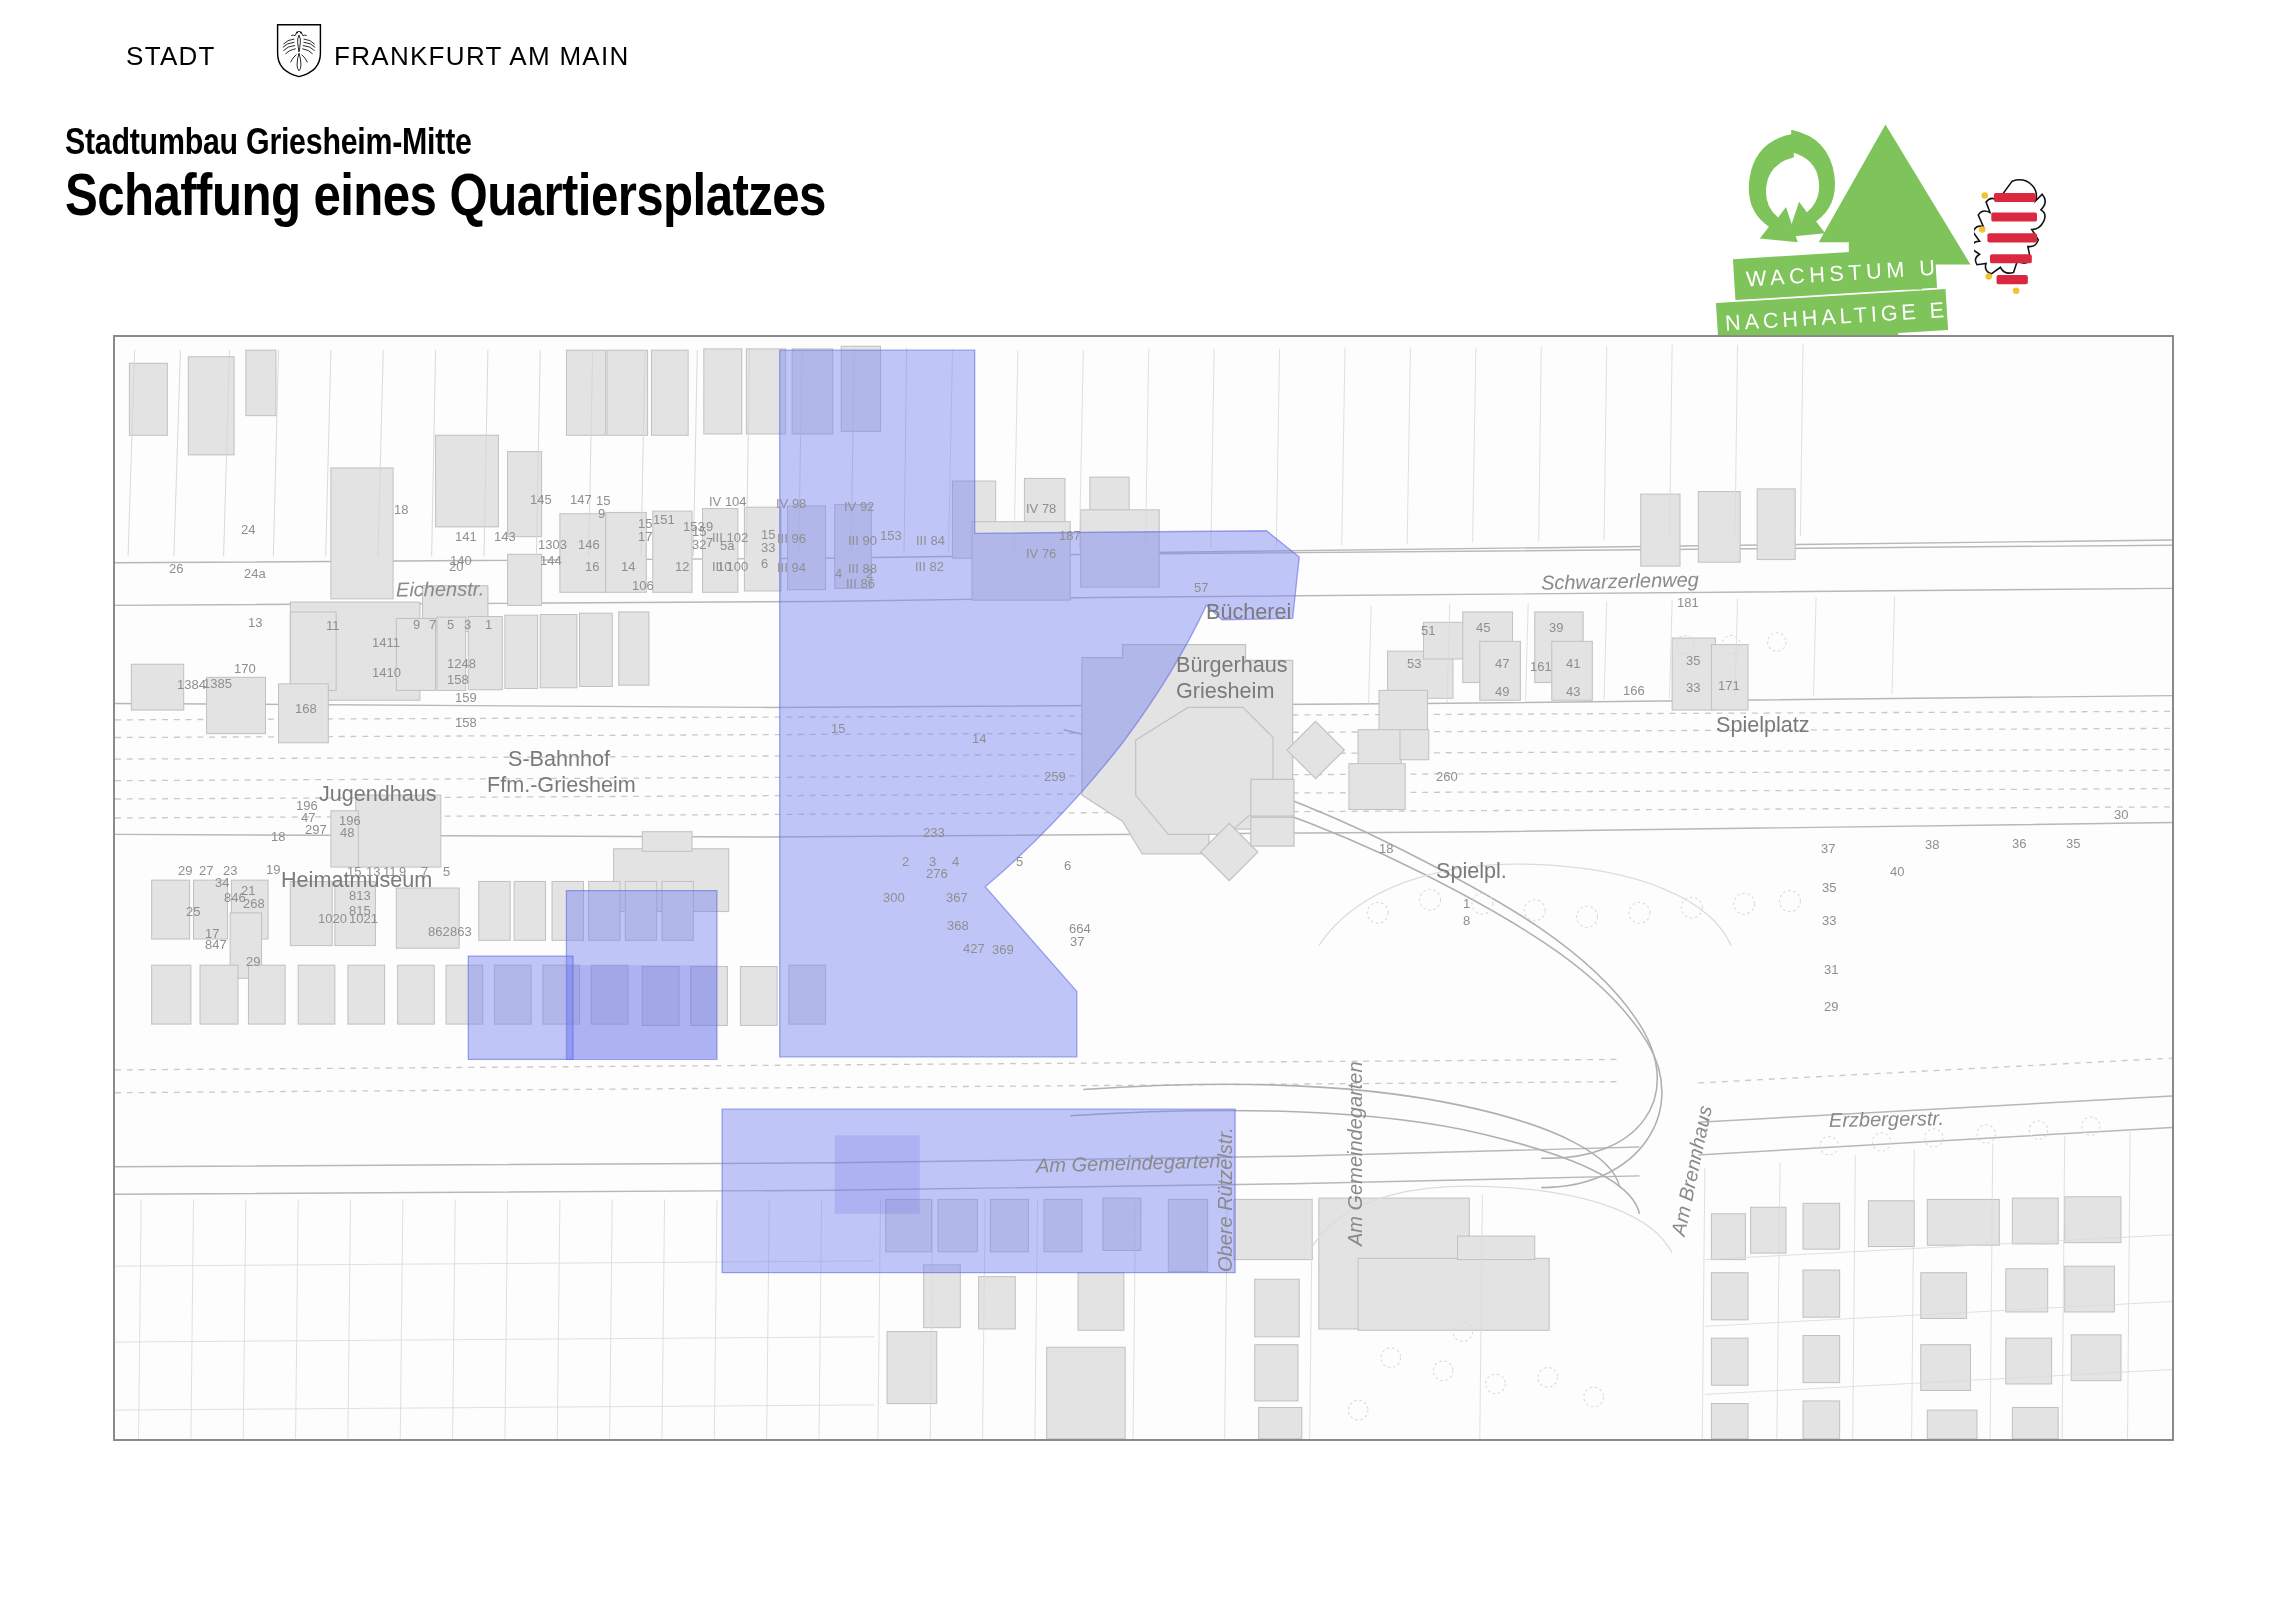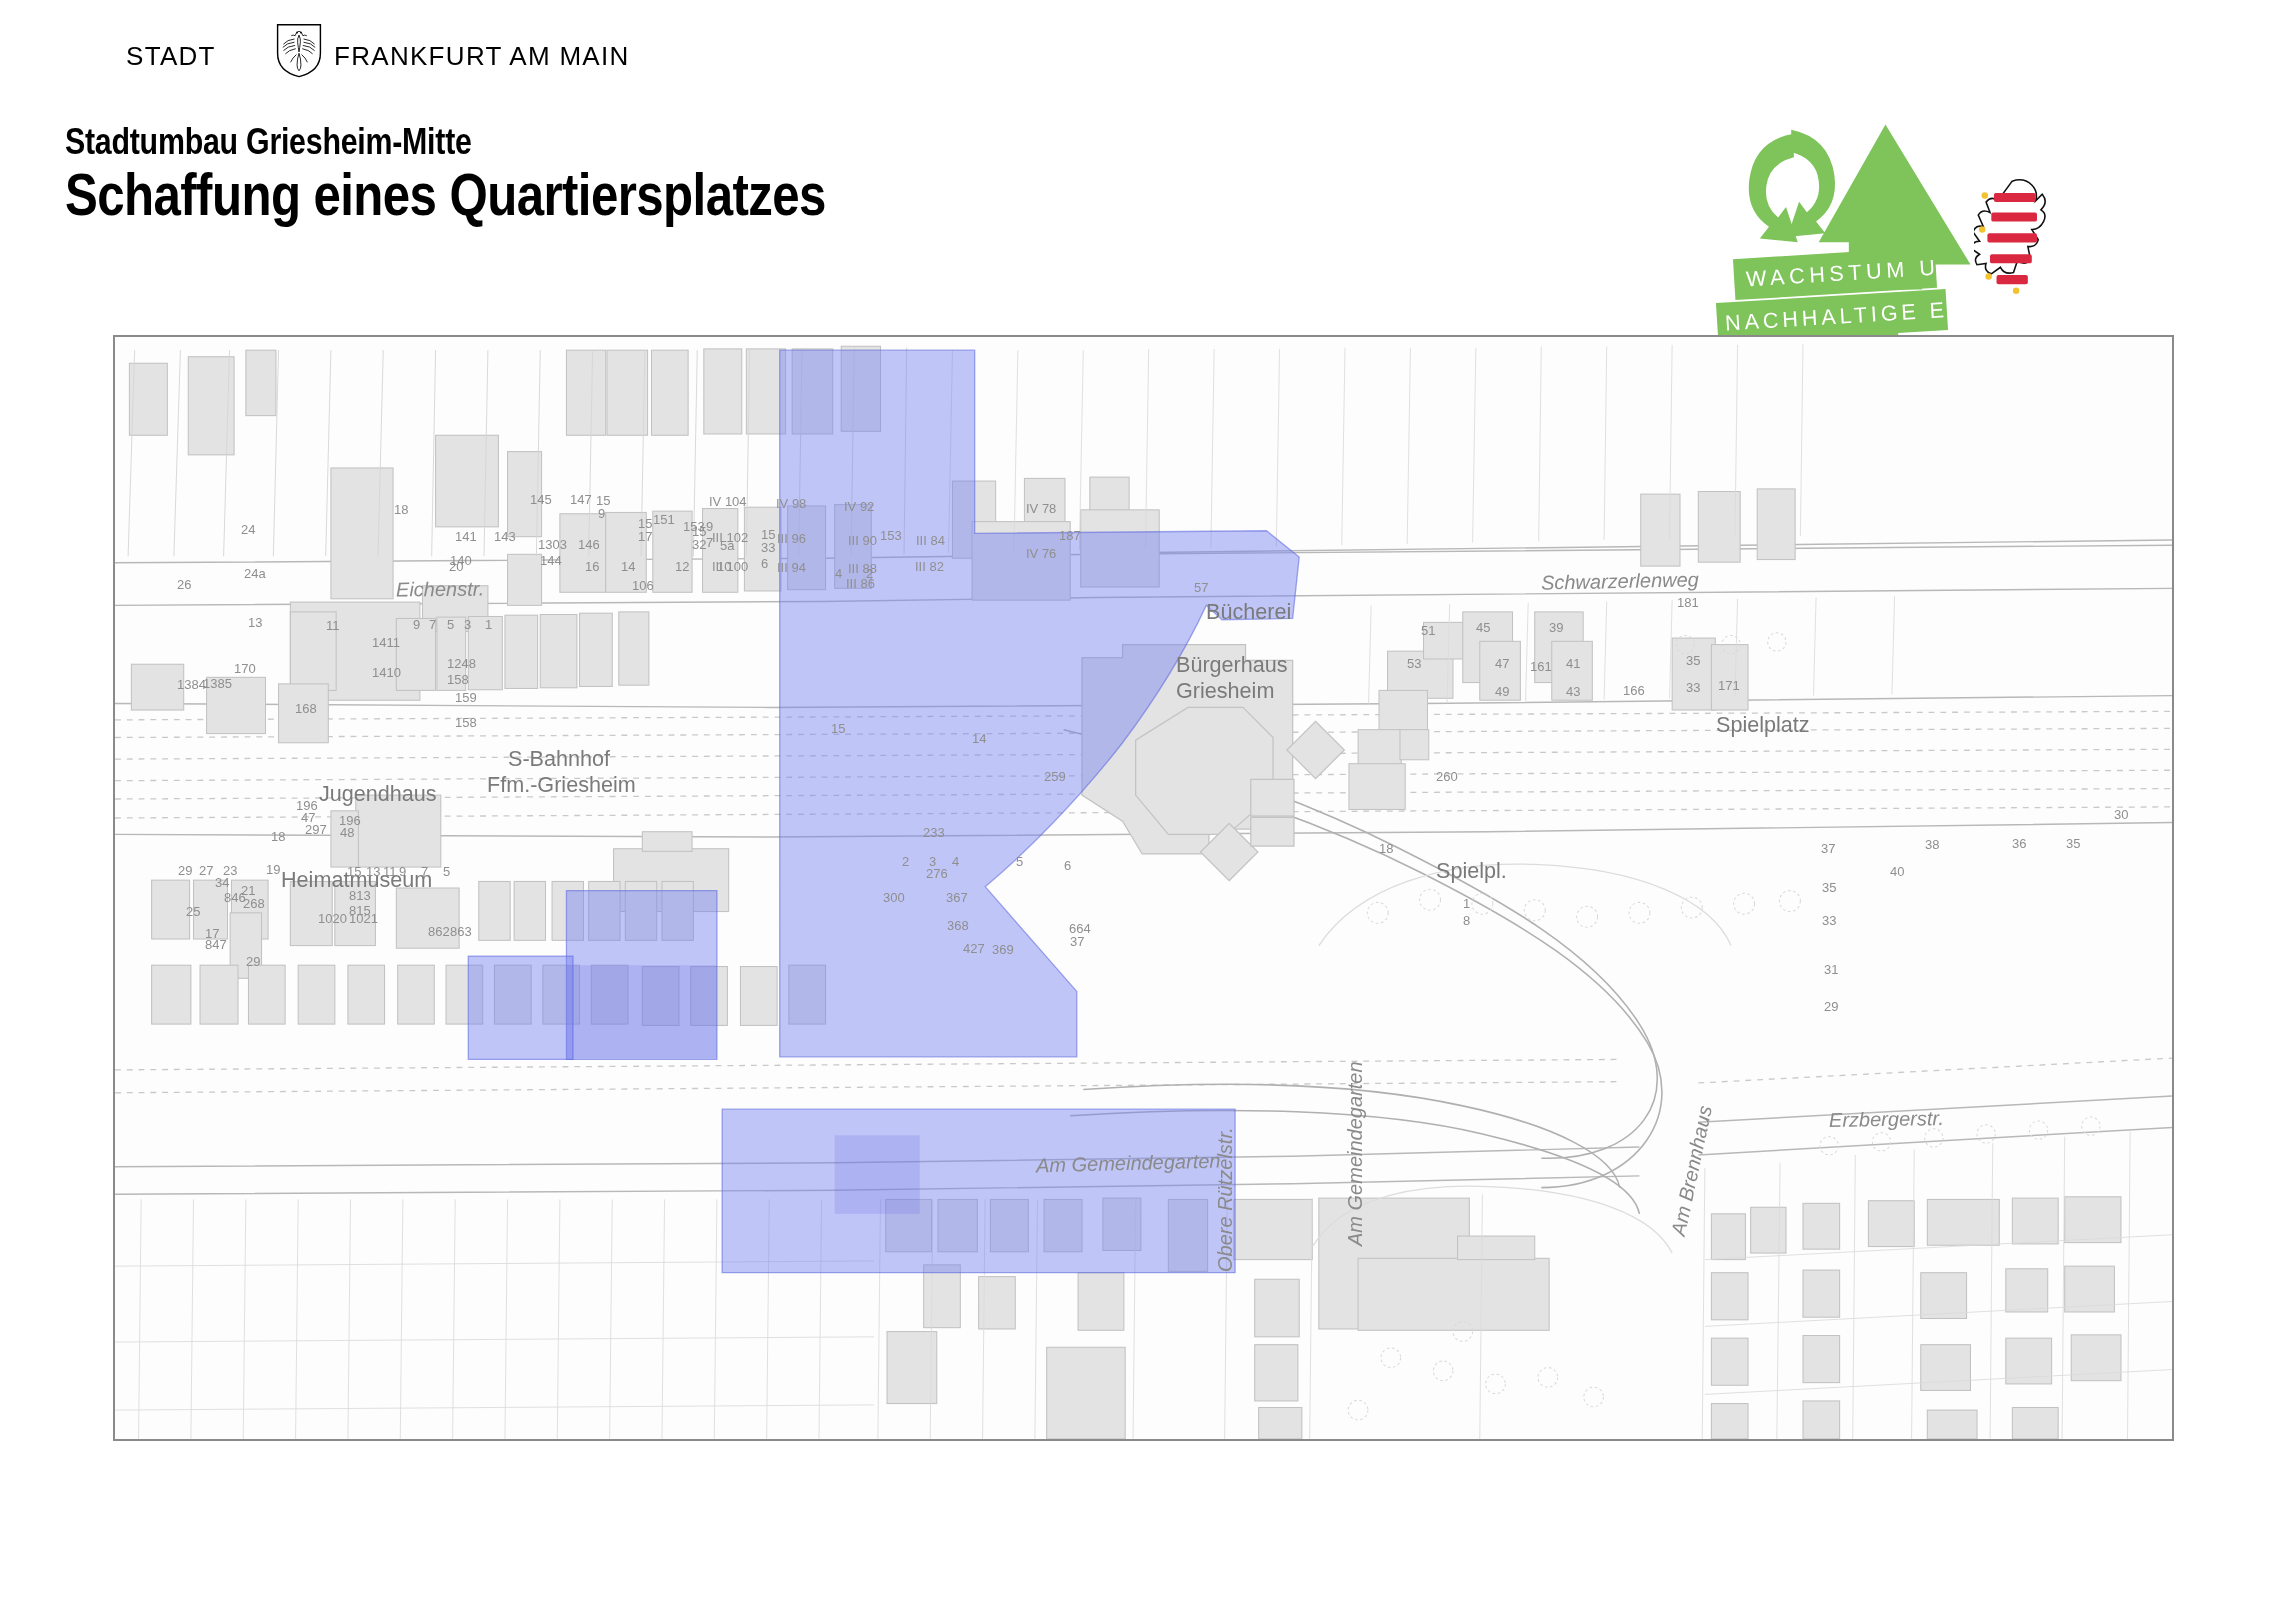--- a/index.html
+++ b/index.html
@@ -465,21 +465,21 @@
     <div class="maplabel poi" style="left:393px;top:409px;">S-Bahnhof</div>
     <div class="maplabel poi" style="left:372px;top:435px;">Ffm.-Griesheim</div>
     <div class="maplabel poi" style="left:204px;top:444px;">Jugendhaus</div>
     <div class="maplabel poi" style="left:166px;top:530px;">Heimatmuseum</div>
     <div class="maplabel poi" style="left:1601px;top:375px;">Spielplatz</div>
     <div class="maplabel poi" style="left:1321px;top:521px;">Spielpl.</div>
 
     <div id="hnum-holder">
         <div class="maplabel hnum" style="left: 126px; top: 185px;">24</div>
         <div class="maplabel hnum" style="left: 129px; top: 229px;">24a</div>
-        <div class="maplabel hnum" style="left: 54px; top: 240px; margin-left: 8px;">26</div>
+        <div class="maplabel hnum" style="left: 54px; top: 224px;">26</div>
         <div class="maplabel hnum" style="left: 279px; top: 165px;">18</div>
         <div class="maplabel hnum" style="left: 334px; top: 222px;">20</div>
         <div class="maplabel hnum" style="left: 470px; top: 222px;">16</div>
         <div class="maplabel hnum" style="left: 506px; top: 222px;">14</div>
         <div class="maplabel hnum" style="left: 560px; top: 222px;">12</div>
         <div class="maplabel hnum" style="left: 602px; top: 222px;">10</div>
         <div class="maplabel hnum" style="left: 646px; top: 219px;">6</div>
         <div class="maplabel hnum" style="left: 720px; top: 229px;">4</div>
         <div class="maplabel hnum" style="left: 751px; top: 229px;">2</div>
         <div class="maplabel hnum" style="left: 415px; top: 155px;">145</div>

